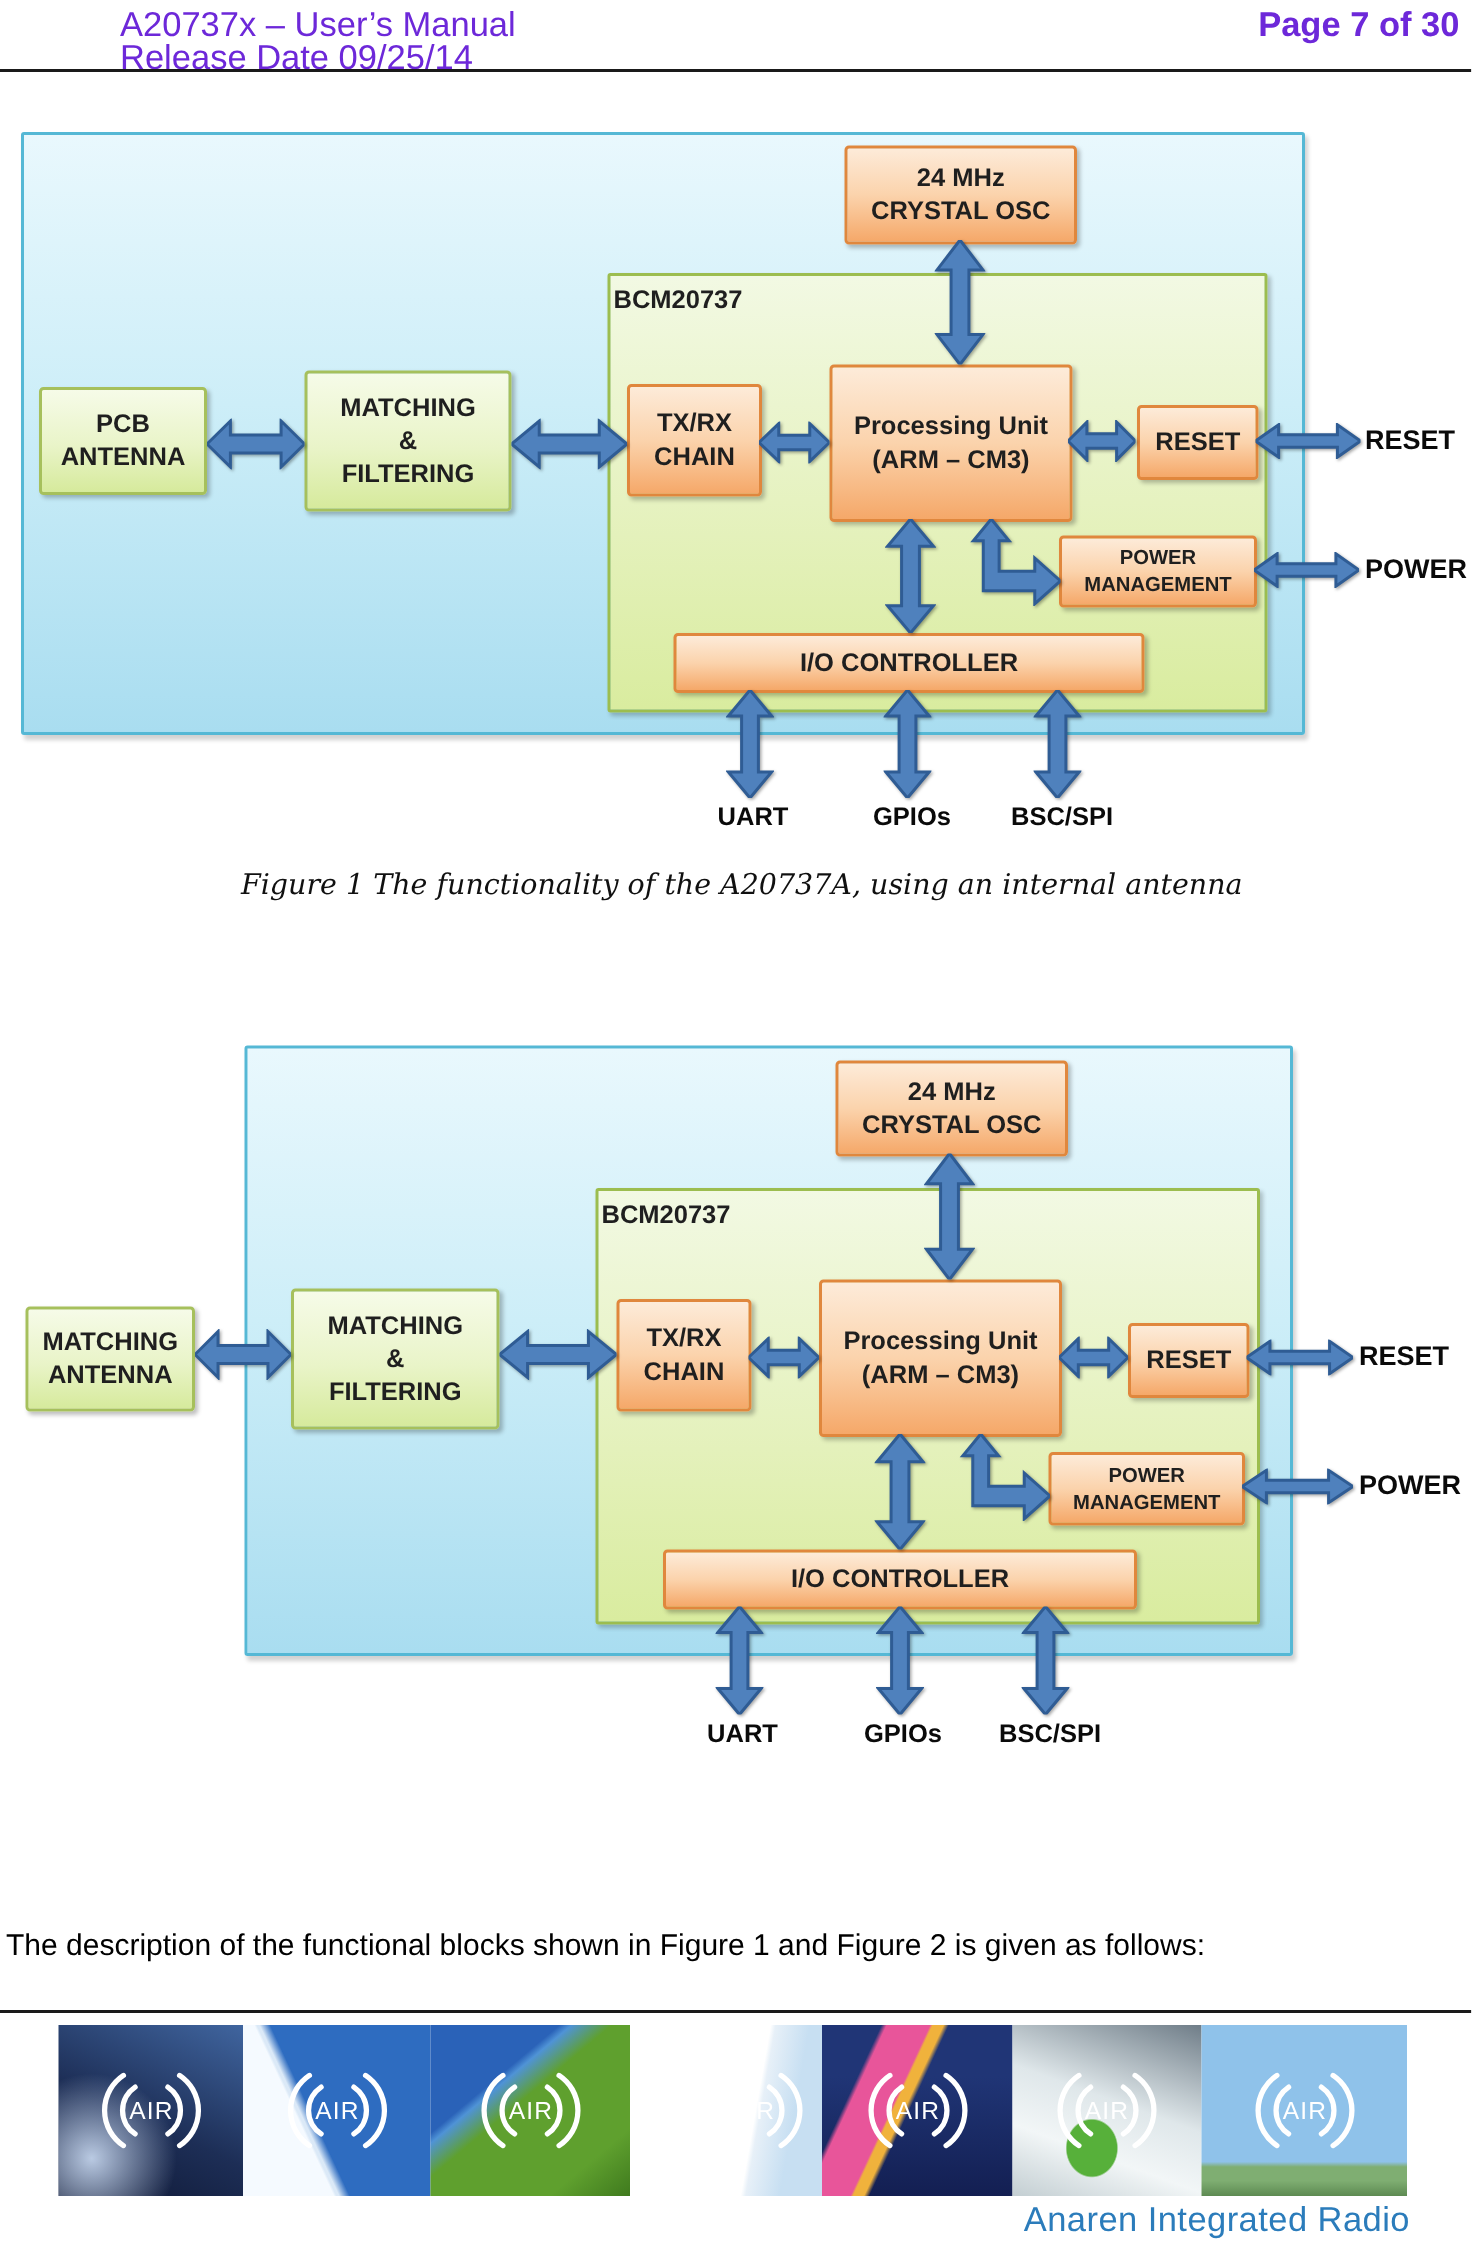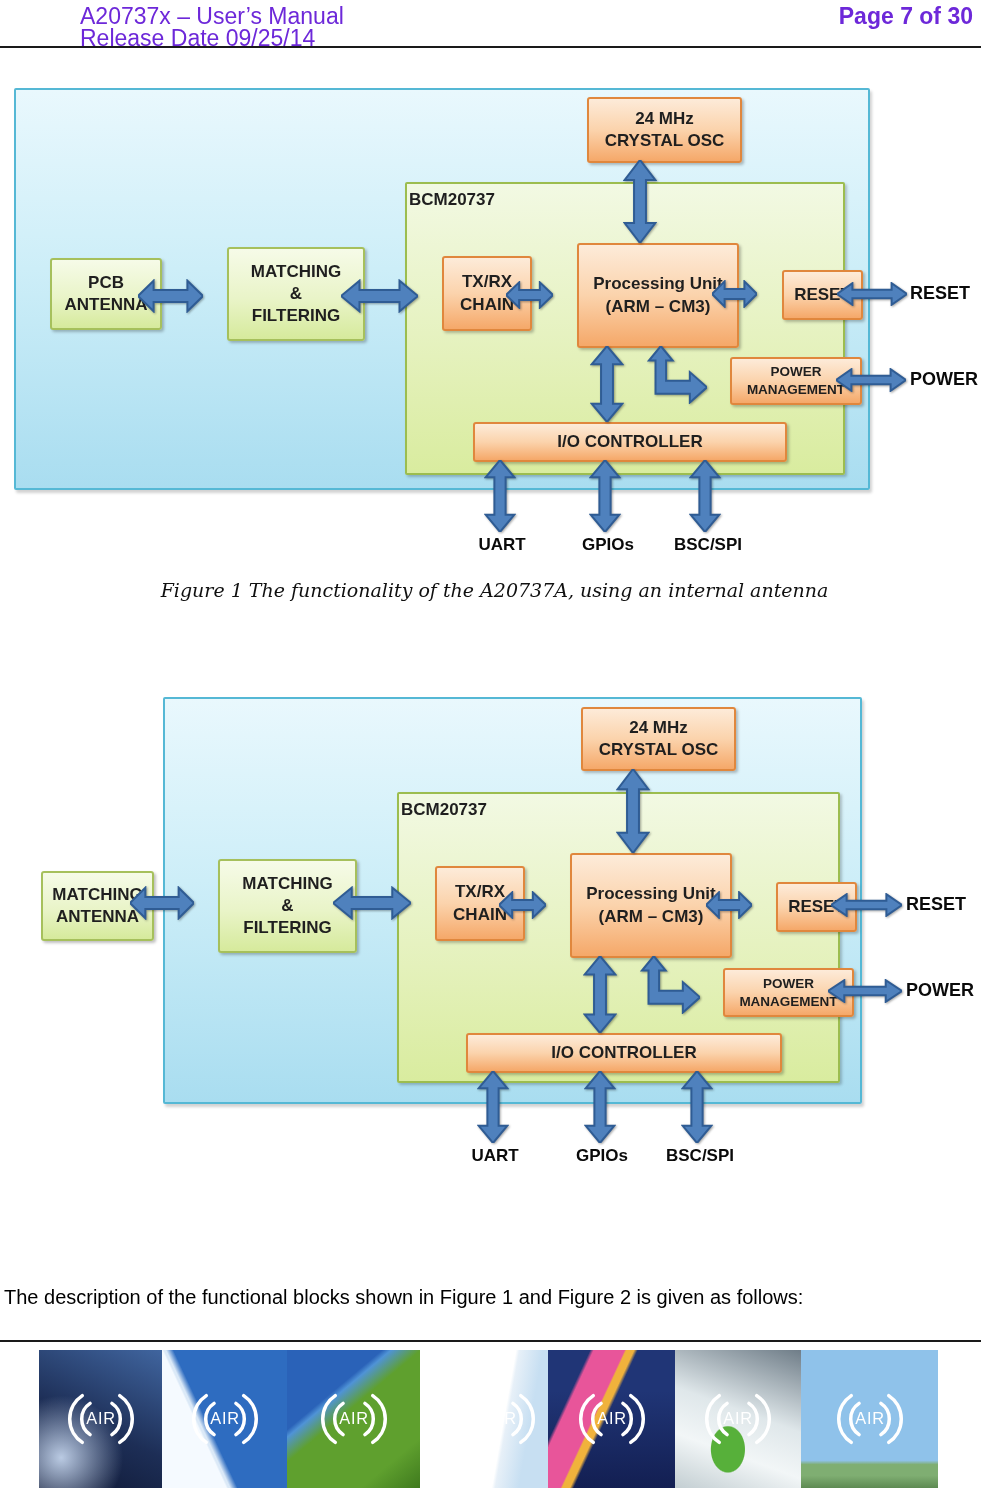--- a/index.html
+++ b/index.html
@@ -12,36 +12,36 @@
   .bluebg{position:absolute;border:2px solid #55b8d5;border-radius:2px;
           background:linear-gradient(180deg,#e9f8fd 0%,#cdeef8 45%,#a9ddf0 100%);
           box-shadow:2px 3px 3px rgba(0,0,0,0.18);}
   .bcm{position:absolute;border:2px solid #9cbd4f;border-radius:2px;
        background:linear-gradient(180deg,#f2f9e3 0%,#e4f1bb 60%,#d9ec9f 100%);
        box-shadow:2px 2px 3px rgba(0,0,0,0.22);}
   .bcm .chiplbl{position:absolute;top:6px;left:2px;font-size:17px;font-weight:600;color:#1f1f1f;}
   
   .box{position:absolute;display:flex;flex-direction:column;align-items:center;justify-content:center;
        text-align:center;font-weight:600;color:#1f1f1f;border-radius:3px;line-height:1.3;
-       box-shadow:2px 2px 3px rgba(0,0,0,0.25);font-size:17px;margin-left:24px;}
+       box-shadow:2px 2px 3px rgba(0,0,0,0.25);font-size:17px;}
   .box span{display:block;}
   .green{background:linear-gradient(180deg,#f6fbe8 0%,#e9f4c8 55%,#d6ea9c 100%);border:2px solid #a6c05c;}
   .orange{background:linear-gradient(180deg,#fdebd9 0%,#fbd3ac 50%,#f5a869 100%);border:2px solid #e0873d;}
   .f14{font-size:13.5px;}
   
   .arr{position:absolute;filter:drop-shadow(1px 1px 1px rgba(0,0,0,0.35));}
   .arr polygon{fill:#4F81BD;stroke:#2F5C94;stroke-width:2;vector-effect:non-scaling-stroke;}
   
   .extlbl{position:absolute;font-weight:700;font-size:18px;color:#0a0a0a;white-space:nowrap;}
   .portlbl{position:absolute;font-weight:700;font-size:17px;color:#0a0a0a;text-align:center;}
   .caption{position:absolute;left:4px;width:981px;text-align:center;
            font-family:"DejaVu Serif",serif;font-style:italic;font-size:19px;color:#101010;}
   .bodytext{position:absolute;left:4px;top:1286px;width:970px;font-size:20px;color:#000;}
   
-  .tile{position:absolute;top:1350px;height:138px;display:flex;align-items:center;justify-content:center;overflow:hidden;}
+  .tile{position:absolute;top:1350px;height:114px;display:flex;align-items:center;justify-content:center;overflow:hidden;}
   .tile svg{width:78px;height:72px;}
   .t-skate{background:radial-gradient(circle at 18% 78%,rgba(215,232,255,0.85) 0%,rgba(215,232,255,0) 42%),
             linear-gradient(205deg,#40659f 0%,#1d2e56 55%,#0e1733 100%);}
   .t-ski{background:linear-gradient(65deg,#f5faff 0% 34%,#dbe9f7 35% 36%,#2e6cc0 40% 100%);}
   .t-bike{background:linear-gradient(140deg,#2a62b8 0% 32%,#4f93d6 35%,#5fa02e 45% 80%,#3f7a1e 100%);}
   .t-snow{background:linear-gradient(100deg,#ffffff 0% 52%,#e7f0f8 55%,#c7dff2 75% 100%);}
   .t-surf{background:linear-gradient(115deg,rgba(0,0,0,0) 22%,#e8559a 24% 40%,#f0b23c 41% 45%,rgba(0,0,0,0) 47%),
            linear-gradient(180deg,#203576 0% 30%,#131f52 100%);}
   .t-kayak{background:radial-gradient(ellipse at 42% 72%,#57b03a 0% 16%,rgba(0,0,0,0) 17%),
             linear-gradient(200deg,#6f7d88 0%,#dfe7ea 45%,#f2f6f7 70%,#c3ced2 100%);}
@@ -284,14 +284,15 @@
   <div class="tile t-blade" style="left:801px;width:137px;">
     <svg class="airlogo" viewBox="0 0 100 80">
         <path d="M36,20 A24,24 0 0 0 36,60"></path>
         <path d="M26,10 A36,36 0 0 0 26,70"></path>
         <path d="M64,20 A24,24 0 0 1 64,60"></path>
         <path d="M74,10 A36,36 0 0 1 74,70"></path>
         <text x="50" y="47" text-anchor="middle">AIR</text>
       </svg>
   </div>
 
+  <div class="brand">Anaren Integrated Radio</div>
 
 </div>
 
 </body></html>

